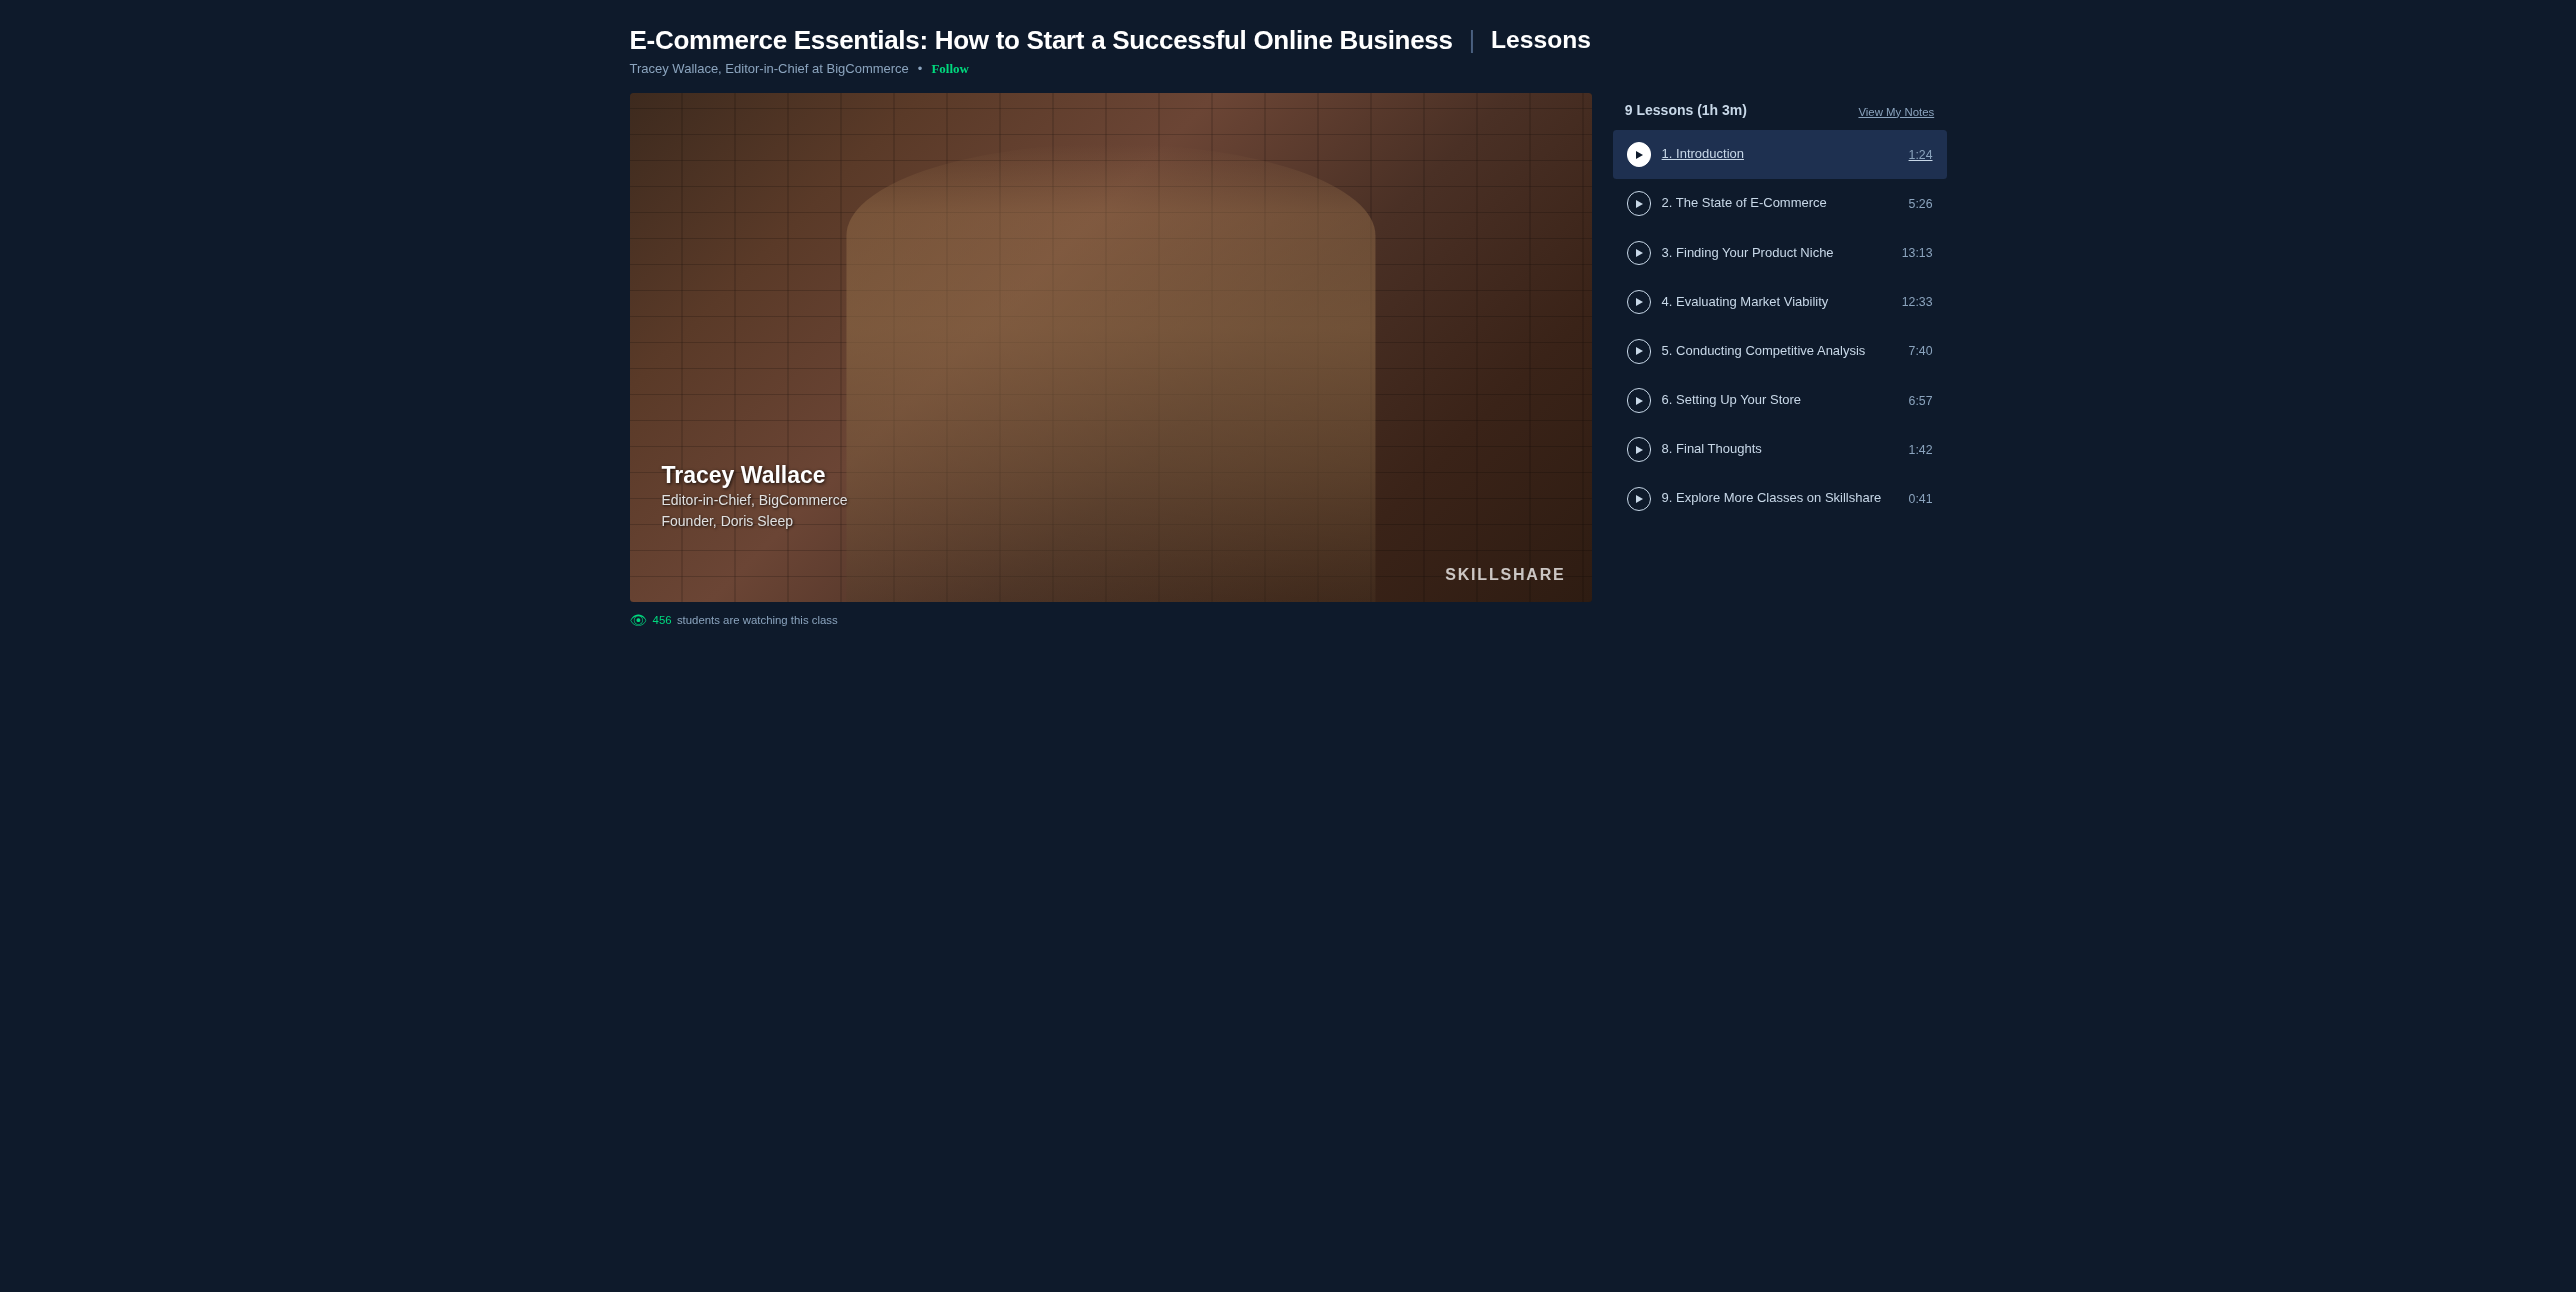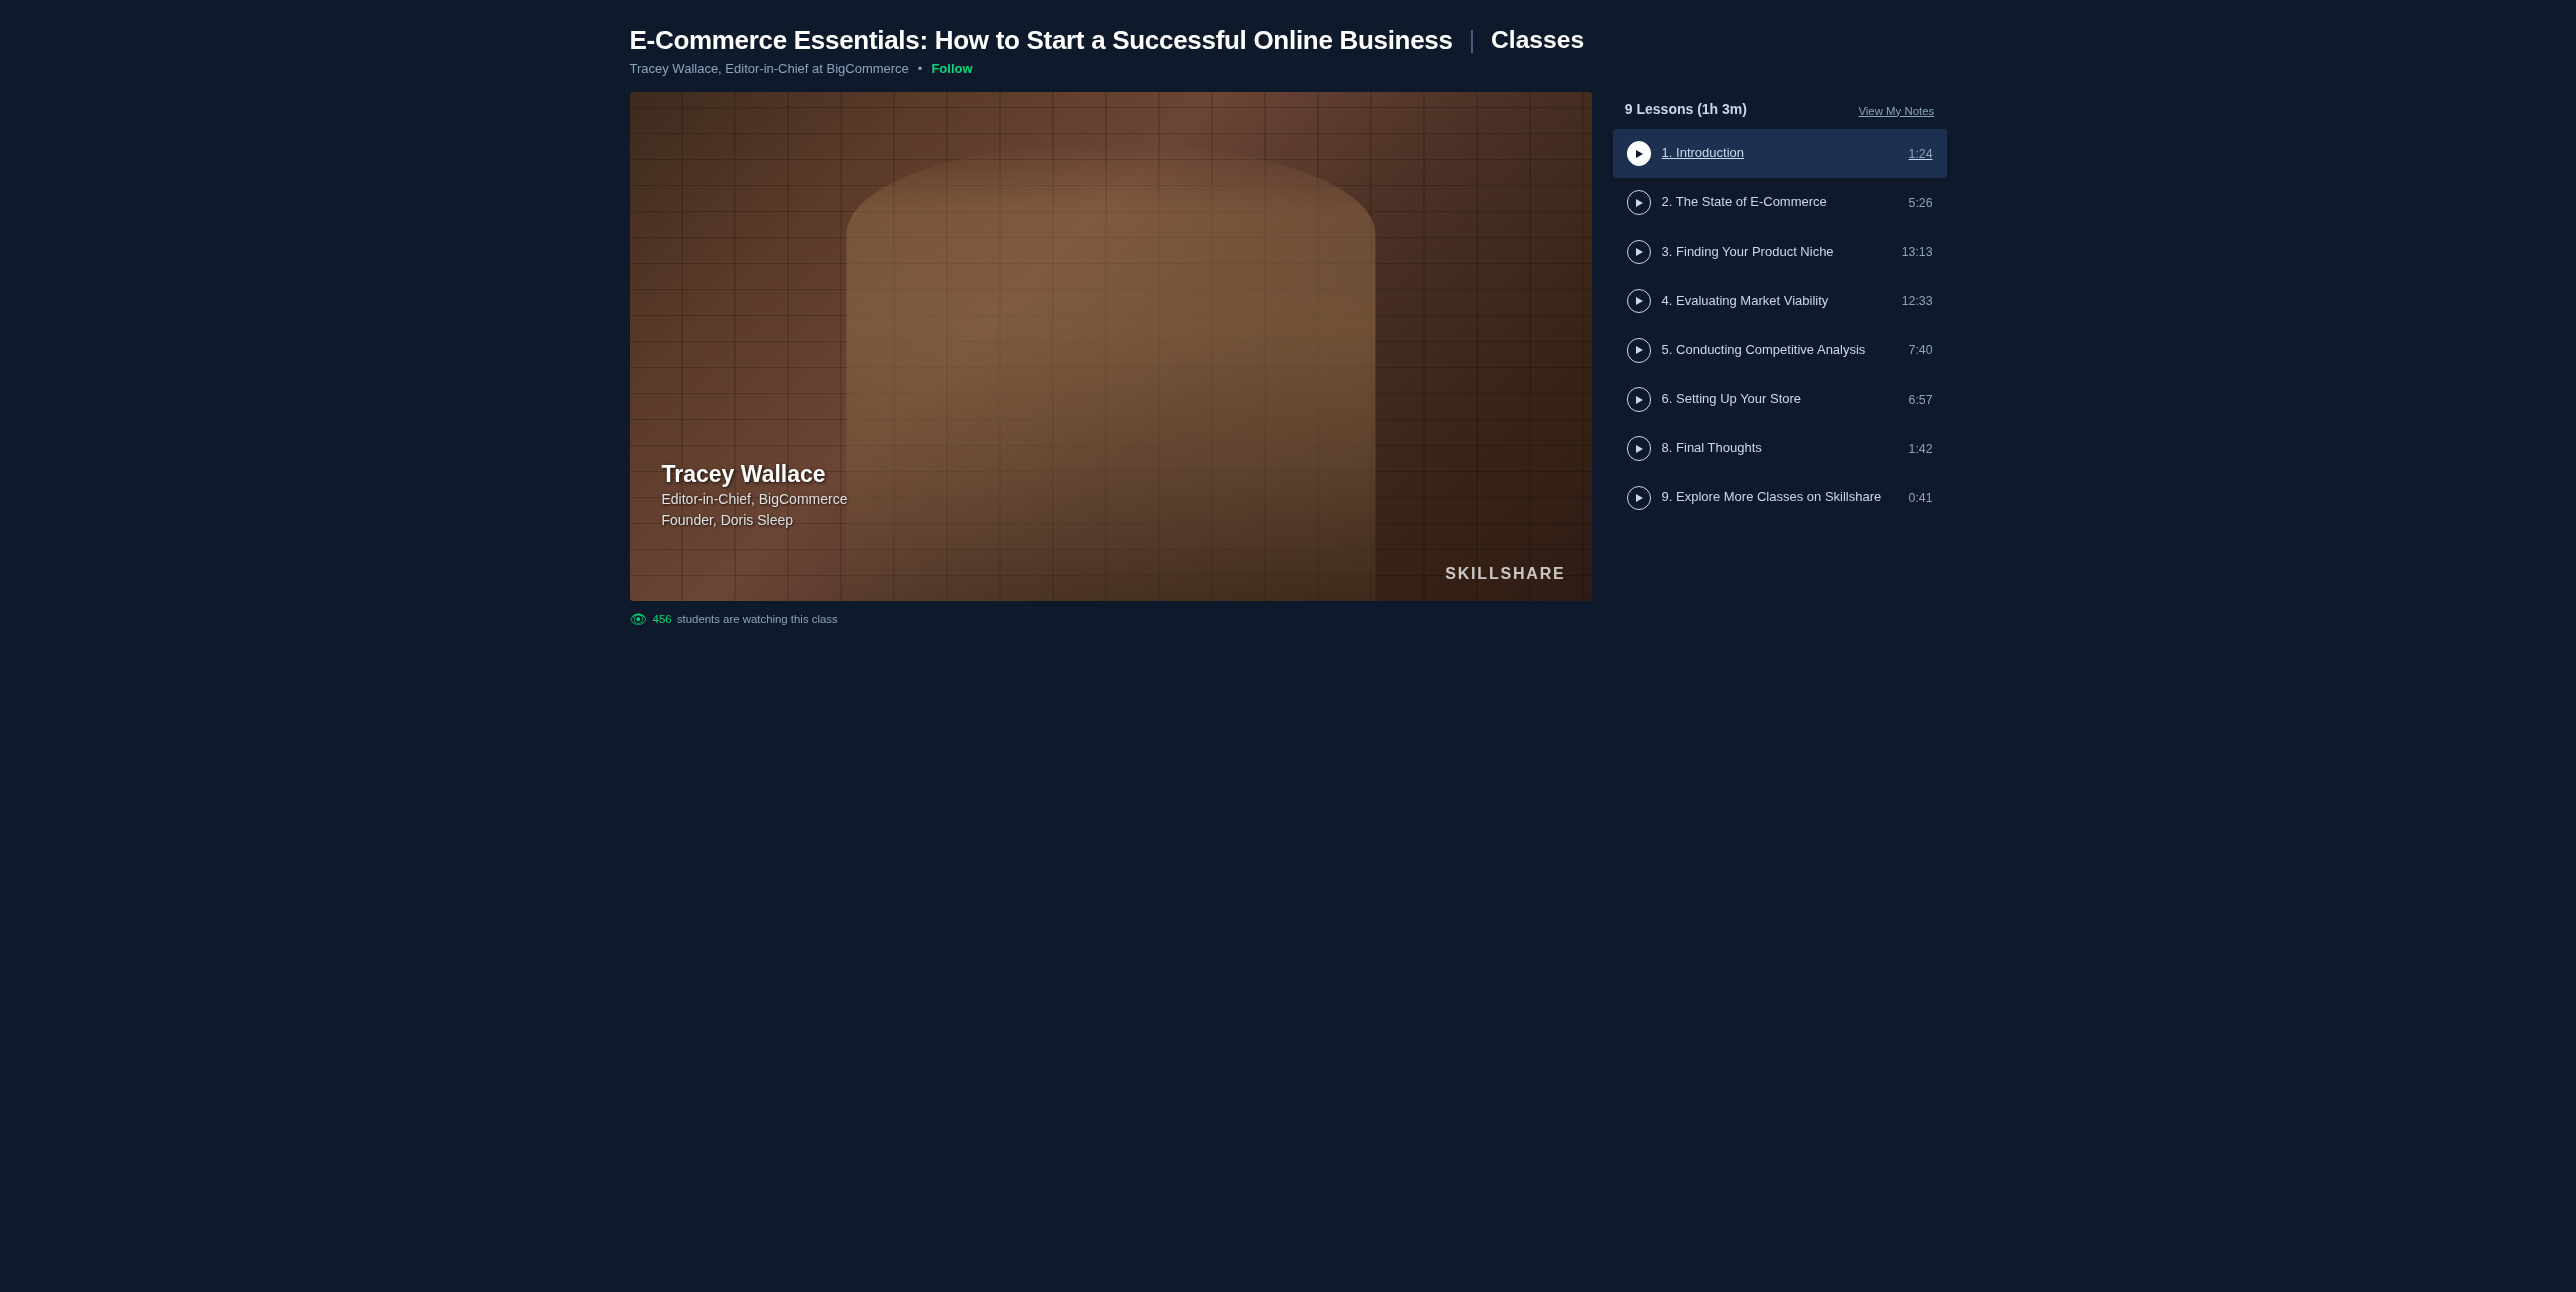--- a/index.html
+++ b/index.html
@@ -45,20 +45,21 @@
       color: #8ba4be;
       display: flex;
       align-items: center;
       gap: 9px;
     }
     .follow-link {
       color: #00d97e;
       font-weight: 600;
       cursor: pointer;
       text-decoration: none;
+      font-family: Liberation Serif, serif;
     }
 
     .main-content {
       display: flex;
       gap: 21px;
       align-items: flex-start;
     }
 
     
     .video-panel {
@@ -261,21 +262,21 @@
   </style>
 </head>
 <body>
 
 <div class="page-container">
 
   <div class="header">
     <div class="title-row">
       <span class="course-title">E-Commerce Essentials: How to Start a Successful Online Business</span>
       <span class="divider-pipe">|</span>
-      <span class="original-badge">Classes</span>
+      <span class="original-badge">Lessons</span>
     </div>
     <div class="author-row">
       <span>Tracey Wallace, Editor-in-Chief at BigCommerce</span>
       <span>•</span>
       <a class="follow-link">Follow</a>
     </div>
   </div>
 
   <div class="main-content">
 

